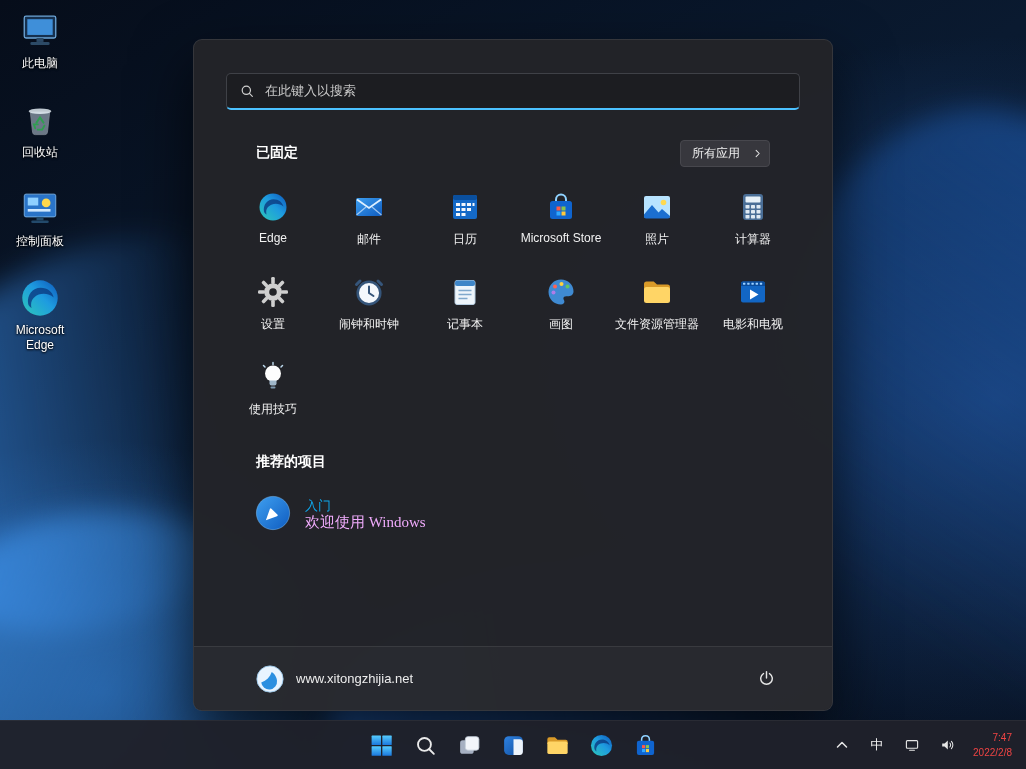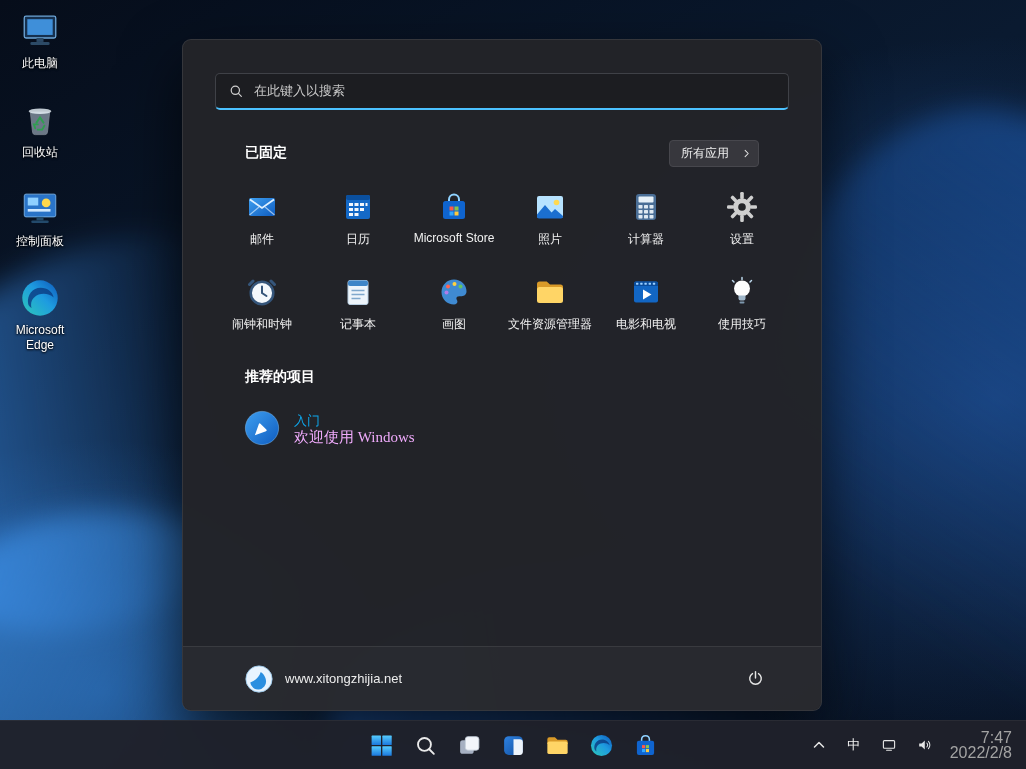--- a/index.html
+++ b/index.html
@@ -26,21 +26,21 @@
     background:linear-gradient(90deg,rgba(40,110,210,.5),rgba(10,30,70,0));}
 
   
   .desktop-icons{position:absolute;left:2px;top:8px;width:76px;display:flex;flex-direction:column;gap:24px;z-index:2;}
   .dicon{width:76px;display:flex;flex-direction:column;align-items:center;gap:4px;cursor:pointer;border-radius:4px;padding:2px 0;}
   .dicon svg{width:42px;height:42px;}
   .dicon-label{font-size:12px;color:#fff;text-align:center;line-height:15px;
     text-shadow:0 1px 2px rgba(0,0,0,.9),0 0 3px rgba(0,0,0,.7);}
 
   
-  .start-menu{position:absolute;left:182px;top:39px;width:640px;height:672px;z-index:5;
+  .start-menu{position:absolute;left:193px;top:39px;width:640px;height:672px;z-index:5;
     background:rgba(35,36,41,.985);border:1px solid rgba(255,255,255,.09);border-radius:9px;
     box-shadow:0 24px 60px rgba(0,0,0,.65);box-sizing:border-box;color:#fff;}
   .search-wrap{padding:33px 32px 0;}
   .search-box{height:34px;display:flex;align-items:center;gap:10px;padding:0 12px;
     background:#1c1d21;border:1px solid #3f4147;border-bottom:2px solid #4cc2ff;
     border-radius:5px;color:#c9c9c9;font-size:13px;cursor:text;}
   .search-box svg{width:16px;height:16px;color:#cfcfcf;}
   .section-row{margin:30px 62px 0;display:flex;justify-content:space-between;align-items:center;height:26px;}
   .section-title{font-size:14px;font-weight:bold;color:#fff;}
   .all-apps{display:inline-flex;align-items:center;gap:12px;font-size:12px;color:#f2f2f2;
@@ -71,21 +71,21 @@
     background:rgba(31,33,42,.97);border-top:1px solid rgba(255,255,255,.05);}
   .tb-center{position:absolute;left:50%;transform:translateX(-50%);top:0;height:48px;
     display:flex;align-items:center;gap:4px;}
   .tb-btn{width:40px;height:40px;border-radius:5px;display:flex;align-items:center;justify-content:center;cursor:pointer;}
   .tb-btn svg{width:25px;height:25px;color:#eaeaea;}
   .tb-tray{position:absolute;right:6px;top:0;height:48px;display:flex;align-items:center;gap:1px;}
   .tray-btn{height:36px;min-width:26px;padding:0 4px;border-radius:5px;display:flex;align-items:center;justify-content:center;cursor:pointer;color:#eaeaea;}
   .tray-btn svg{width:16px;height:16px;}
   .ime{font-size:13px;color:#f2f2f2;}
   .clock{display:flex;flex-direction:column;align-items:flex-end;justify-content:center;
-    font-size:16px;color:#a3a3a3;line-height:15px;padding:0 8px;height:36px;border-radius:5px;cursor:pointer;}
+    font-size:10px;color:#ef4444;line-height:15px;padding:0 8px;height:36px;border-radius:5px;cursor:pointer;}
 </style>
 </head>
 <body>
 
 <svg width="0" height="0" style="position:absolute" aria-hidden="true">
   <defs>
     <linearGradient id="gEdge" x1="0" y1="1" x2="1" y2="0">
       <stop offset="0" stop-color="#2dc8b8"></stop>
         <stop offset=".55" stop-color="#1e9be0"></stop>
         <stop offset="1" stop-color="#0d57ba"></stop>
@@ -334,20 +334,26 @@
       <span>所有应用</span>
       <svg>
           <use href="#i-chevright"></use>
         </svg>
     </div>
   </div>
 
   <div class="app-grid">
     <div class="tile">
       <svg>
+          <use href="#i-edge"></use>
+        </svg>
+      <div class="tile-label">Edge</div>
+    </div>
+    <div class="tile">
+      <svg>
           <use href="#i-mail"></use>
         </svg>
       <div class="tile-label">邮件</div>
     </div>
     <div class="tile">
       <svg>
           <use href="#i-cal"></use>
         </svg>
       <div class="tile-label">日历</div>
     </div>

